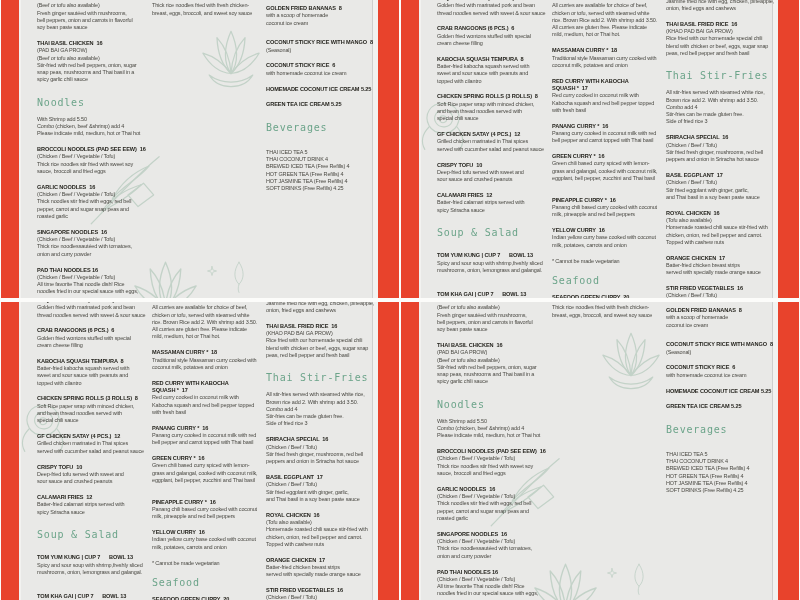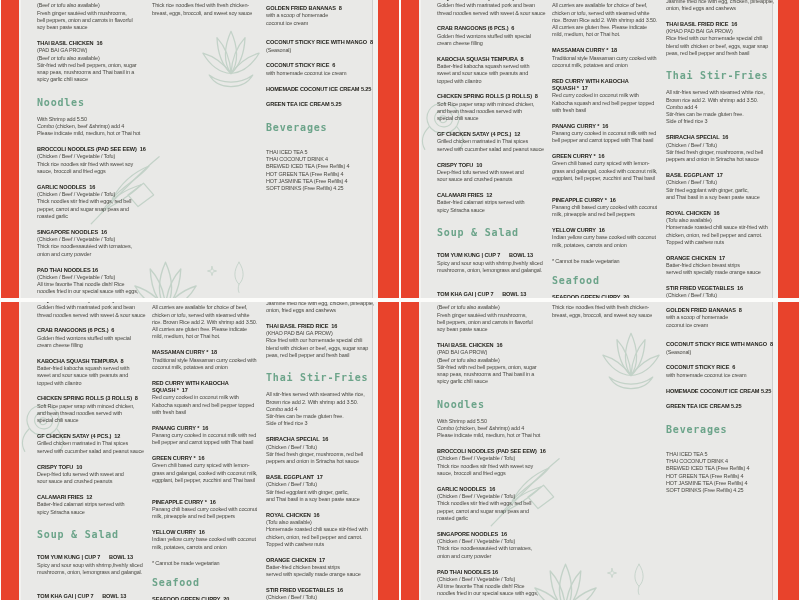--- a/index.html
+++ b/index.html
@@ -17,21 +17,21 @@
   .gutter{left:373px;width:5px;background:#f2f2f0;}
   .red-r{left:378px;width:21px;background:var(--red);}
   .white-r{left:399px;width:1px;background:var(--seam);}
   
   .mcol{position:absolute;width:114px;z-index:3;}
   .nm{font-size:5.6px;font-weight:700;color:var(--name);line-height:7.3px;
       white-space:pre-wrap;letter-spacing:-0.1px;}
   .ds{font-size:5.5px;font-weight:400;color:var(--body);line-height:7.3px;
       white-space:nowrap;letter-spacing:-0.15px;}
   .mi,.mn{margin-bottom:8.5px;}
-  .mh{font-family:"DejaVu Sans Mono",monospace;font-size:10px;font-weight:700;
+  .mh{font-family:"DejaVu Sans Mono",monospace;font-size:10px;font-weight:400;
       color:var(--green);letter-spacing:0.8px;line-height:12px;margin:13px 0 7px;}
   
   .art{position:absolute;pointer-events:none;z-index:1;}
   .art path{fill:none;stroke:var(--art);stroke-width:1.6;stroke-linecap:round;stroke-linejoin:round;}
 </style>
 </head>
 <body>
 
 <div id="screen" style="--red: #e8432c; --page-bg: #e9e9e7; --green: #6ca48a; --body: #4a4943; --name: #26251f; --art: #c3d2c8; --seam: #fcfcfa;">
   <div class="quadrant" id="q1">

